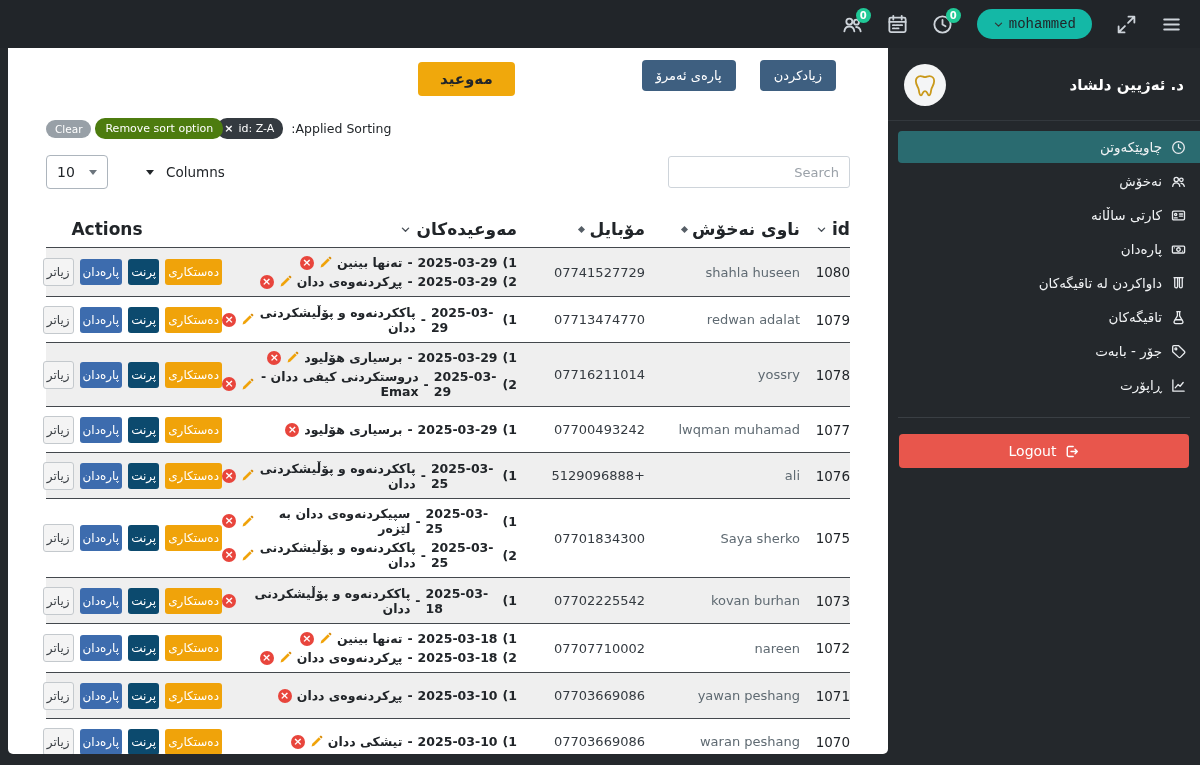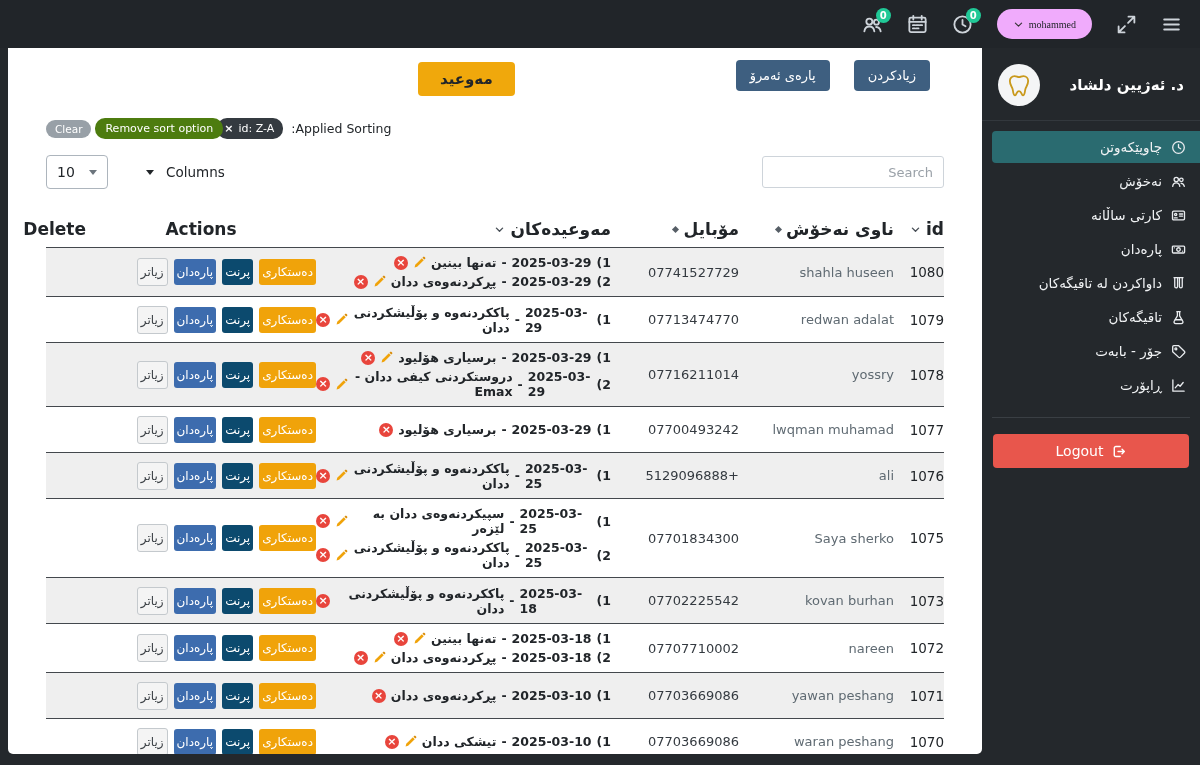--- a/index.html
+++ b/index.html
@@ -4,26 +4,26 @@
 <style>
   * { box-sizing: border-box; margin: 0; padding: 0; }
   html, body { width: 1200px; height: 765px; overflow: hidden; }
   body { background: #24282c; font-family: "DejaVu Sans", sans-serif; }
 
   
   .navbar { height: 48px; background: #212529; display: flex; align-items: center; justify-content: flex-end; padding-right: 18px; gap: 24px; }
   .nav-icon { position: relative; display: inline-flex; color: #ced4da; cursor: pointer; }
   .nav-icon svg { width: 21px; height: 21px; }
   .badge { position: absolute; top: -6px; right: -8px; min-width: 15px; height: 15px; border-radius: 50%; background: #20c997; color: #fff; font-size: 10px; line-height: 15px; text-align: center; font-weight: 700; }
-  .user-btn { display: inline-flex; align-items: center; gap: 5px; background: #f0abfc; color: #212529; border: none; border-radius: 16px; height: 30px; padding: 0 16px; font-size: 10px; font-family: Liberation Serif, serif; cursor: pointer; }
+  .user-btn { display: inline-flex; align-items: center; gap: 5px; background: #14b8a6; color: #212529; border: none; border-radius: 16px; height: 30px; padding: 0 16px; font-size: 14px; font-family: Liberation Mono, monospace; cursor: pointer; }
   .user-btn svg { width: 11px; height: 11px; stroke: #333; }
 
   
   .page { display: flex; height: 717px; }
-  .card { width: 974px; margin-left: 8px; background: #fff; height: 706px; border-radius: 0 0 5px 5px; overflow: hidden; }
+  .card { width: 880px; margin-left: 8px; background: #fff; height: 706px; border-radius: 0 0 5px 5px; overflow: hidden; }
   .sidebar { flex: 1; color: #e9ecef; }
 
   
   .card-top { position: relative; height: 56px; }
   .btn-appointment { position: absolute; left: 410px; top: 14px; background: #f0a80c; color: #212529; font-weight: 700; font-size: 15px; border: none; border-radius: 4px; padding: 8px 22px; font-family: inherit; cursor: pointer; }
   .top-right { position: absolute; right: 52px; top: 12px; display: flex; gap: 24px; }
   .btn-slate { background: #3e5f80; color: #fff; border: none; border-radius: 4px; padding: 8px 14px; font-size: 13px; font-family: inherit; cursor: pointer; }
 
   
   .sort-row { display: flex; align-items: center; padding: 14px 0 0 38px; }

